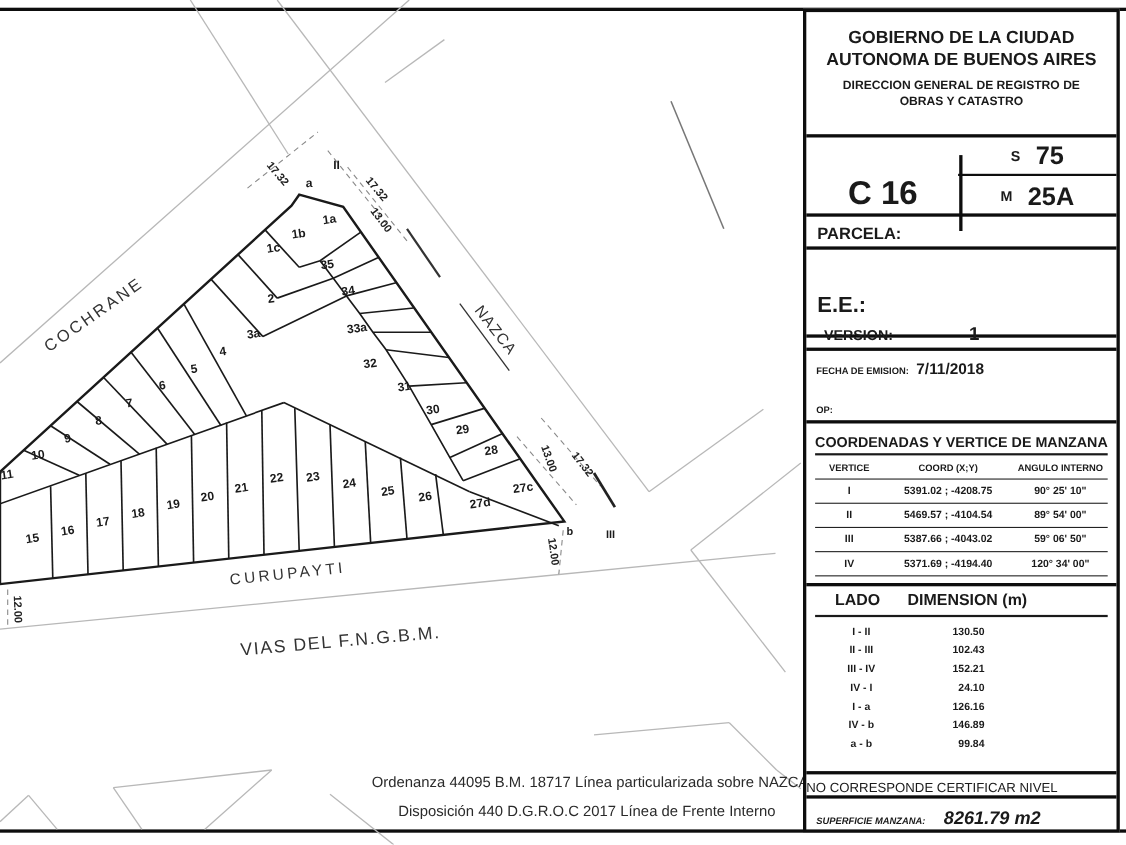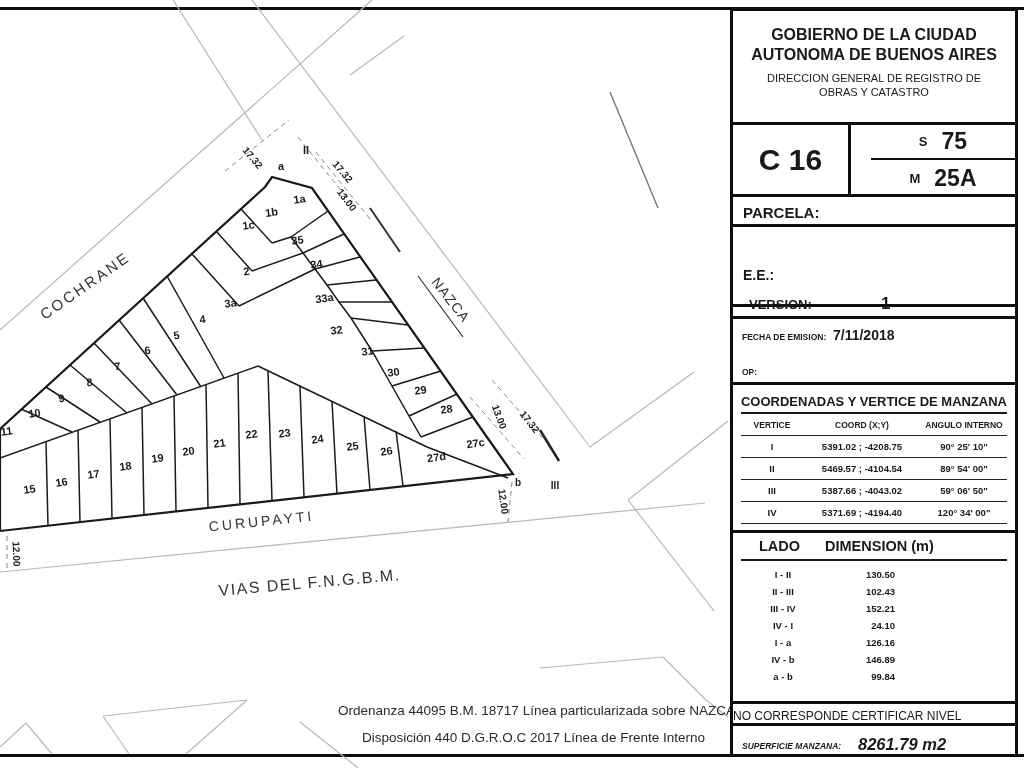--- a/index.html
+++ b/index.html
@@ -9,35 +9,35 @@
   svg{position:absolute;left:0;top:0;}
   svg text{font-family:"Liberation Sans",sans-serif;}
 
   
   .panel{position:absolute;left:730px;top:8px;width:288px;height:749px;background:#fff;
     border:3px solid #0d0d0d;box-sizing:border-box;}
   .panel *{box-sizing:border-box;}
   .prow{position:absolute;left:0;width:100%;}
   .p-header{top:0;height:114px;border-bottom:3px solid #0d0d0d;text-align:center;padding-top:14px;}
   .p-header .l1{font-size:16px;font-weight:700;letter-spacing:0px;line-height:20px;}
-  .p-header .l2{font-size:11px;font-weight:400;line-height:14px;margin-top:4px;}
+  .p-header .l2{font-size:11px;font-weight:700;line-height:14px;margin-top:4px;}
   .p-cm{top:114px;height:72px;border-bottom:3px solid #0d0d0d;}
-  .p-c{position:absolute;left:0;top:0;width:118px;height:100%;border-right:3px solid #0d0d0d;
+  .p-c{position:absolute;left:0;top:16px;width:142px;height:100%;border-right:3px solid #0d0d0d;
     display:flex;align-items:center;justify-content:center;font-size:30px;font-weight:700;}
   .p-sm{position:absolute;left:138px;top:0;right:0;height:100%;}
   .p-s{position:absolute;top:0;left:0;right:0;height:35px;border-bottom:2px solid #0d0d0d;}
   .p-m{position:absolute;top:37px;left:0;right:0;bottom:0;}
   .p-s,.p-m{display:flex;align-items:center;justify-content:center;gap:14px;}
   .sm-pre{font-size:13px;font-weight:700;}
   .sm-val{font-size:23px;font-weight:700;}
   .p-parcela{top:186px;height:30px;border-bottom:3px solid #0d0d0d;font-size:15px;font-weight:700;
     padding:7px 0 0 10px;}
   .p-perim{top:216px;height:34px;border-bottom:3px solid #0d0d0d;font-size:17.5px;font-weight:700;
     letter-spacing:-0.6px;padding:8px 0 0 3px;white-space:nowrap;}
-  .p-ee{top:250px;height:46px;border-bottom:3px solid #0d0d0d;font-size:14px;font-weight:700;
+  .p-ee{top:250px;height:46px;border-bottom:3px solid #0d0d0d;font-size:20px;font-weight:700;
     padding:6px 0 17px 10px;}
   .p-version{top:279px;height:29px;border-bottom:3px solid #0d0d0d;}
   .p-version .lbl{position:absolute;left:16px;top:7px;font-size:13px;font-weight:700;}
   .p-version .val{position:absolute;left:148px;top:4px;font-size:17px;font-weight:700;}
   .p-fecha{top:308px;height:66px;border-bottom:3px solid #0d0d0d;}
   .p-fecha .lbl{position:absolute;left:9px;top:13px;font-size:8.5px;font-weight:700;}
   .p-fecha .val{position:absolute;left:100px;top:8px;font-size:14px;font-weight:700;}
   .p-fecha .op{position:absolute;left:9px;top:48px;font-size:8.5px;font-weight:700;}
   .p-coords{top:374px;height:145px;}
   .p-coords .title{text-align:center;font-size:13px;font-weight:700;padding-top:9px;}

